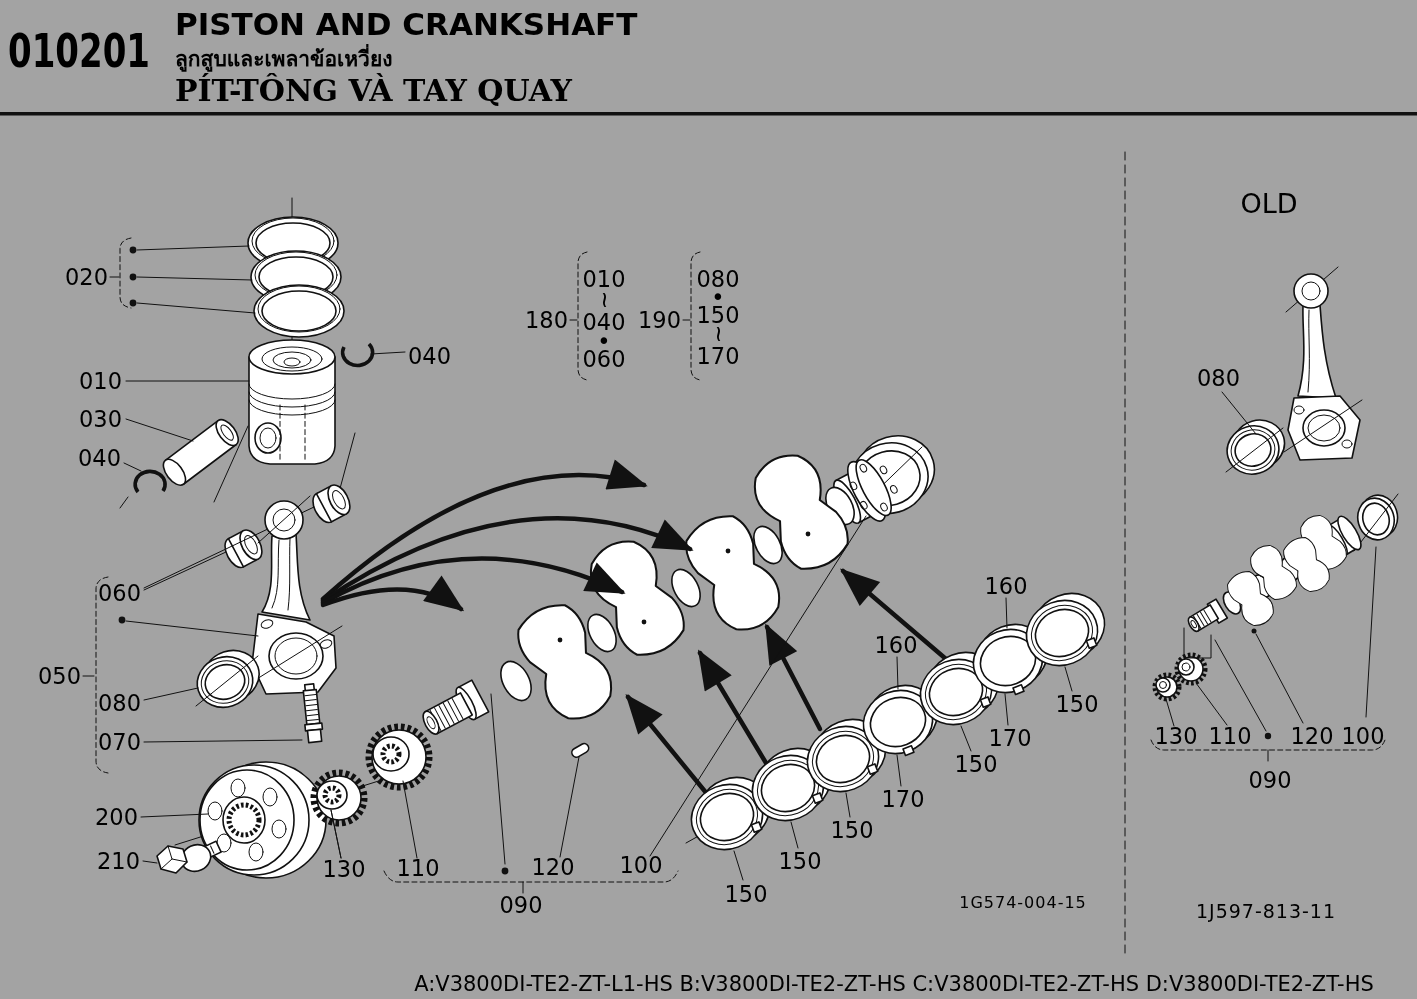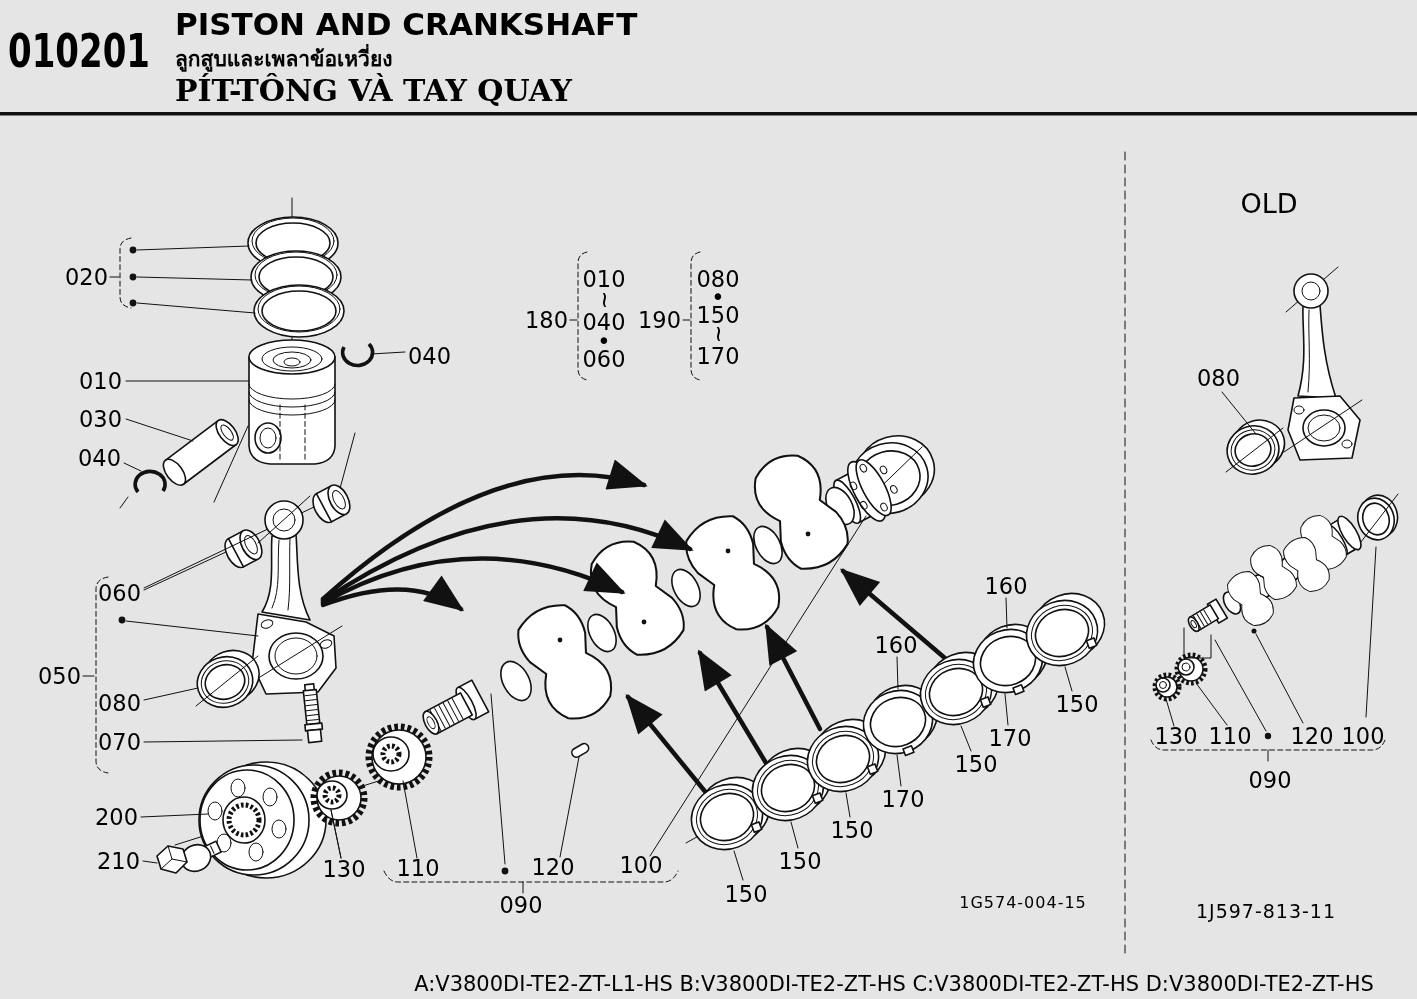--- a/index.html
+++ b/index.html
@@ -1,16 +1,16 @@
 <!DOCTYPE html>
 <html><head>
 <meta charset="utf-8">
 <style>
   html,body{margin:0;padding:0;background:#fff;}
-  #page{position:relative;width:1417px;height:999px;background:#e5e5e5;overflow:hidden;
+  #page{position:relative;width:1417px;height:999px;background:#a3a3a3;overflow:hidden;
         font-family:"DejaVu Sans",sans-serif;}
   svg{position:absolute;left:0;top:0;}
   .ln{fill:none;stroke:#111;stroke-width:1.6;stroke-linejoin:round;stroke-linecap:round;}
   .thin{fill:none;stroke:#111;stroke-width:1;stroke-linejoin:round;stroke-linecap:round;}
   .fillw{fill:#fff;stroke:#111;stroke-width:1.6;stroke-linejoin:round;}
   .dash{stroke-dasharray:5 3.2;}
   .thick{fill:none;stroke:#111;stroke-width:4.5;stroke-linecap:round;}
   .lbl{font:22.5px "DejaVu Sans",sans-serif;fill:#000;}
   .mid{text-anchor:middle;}
   .end{text-anchor:end;}

